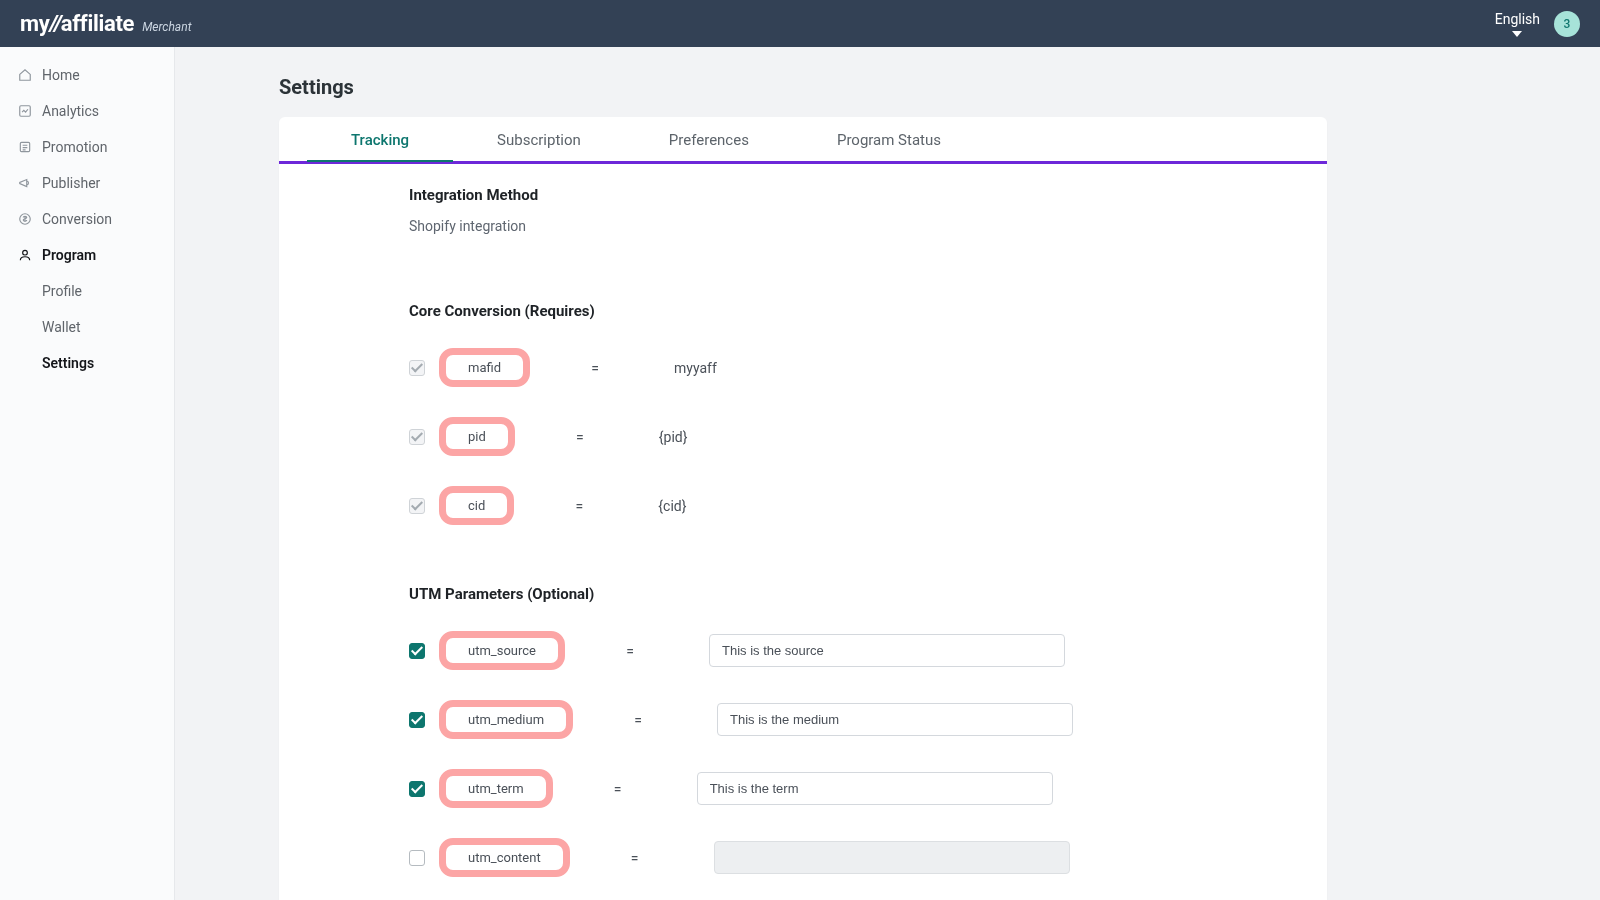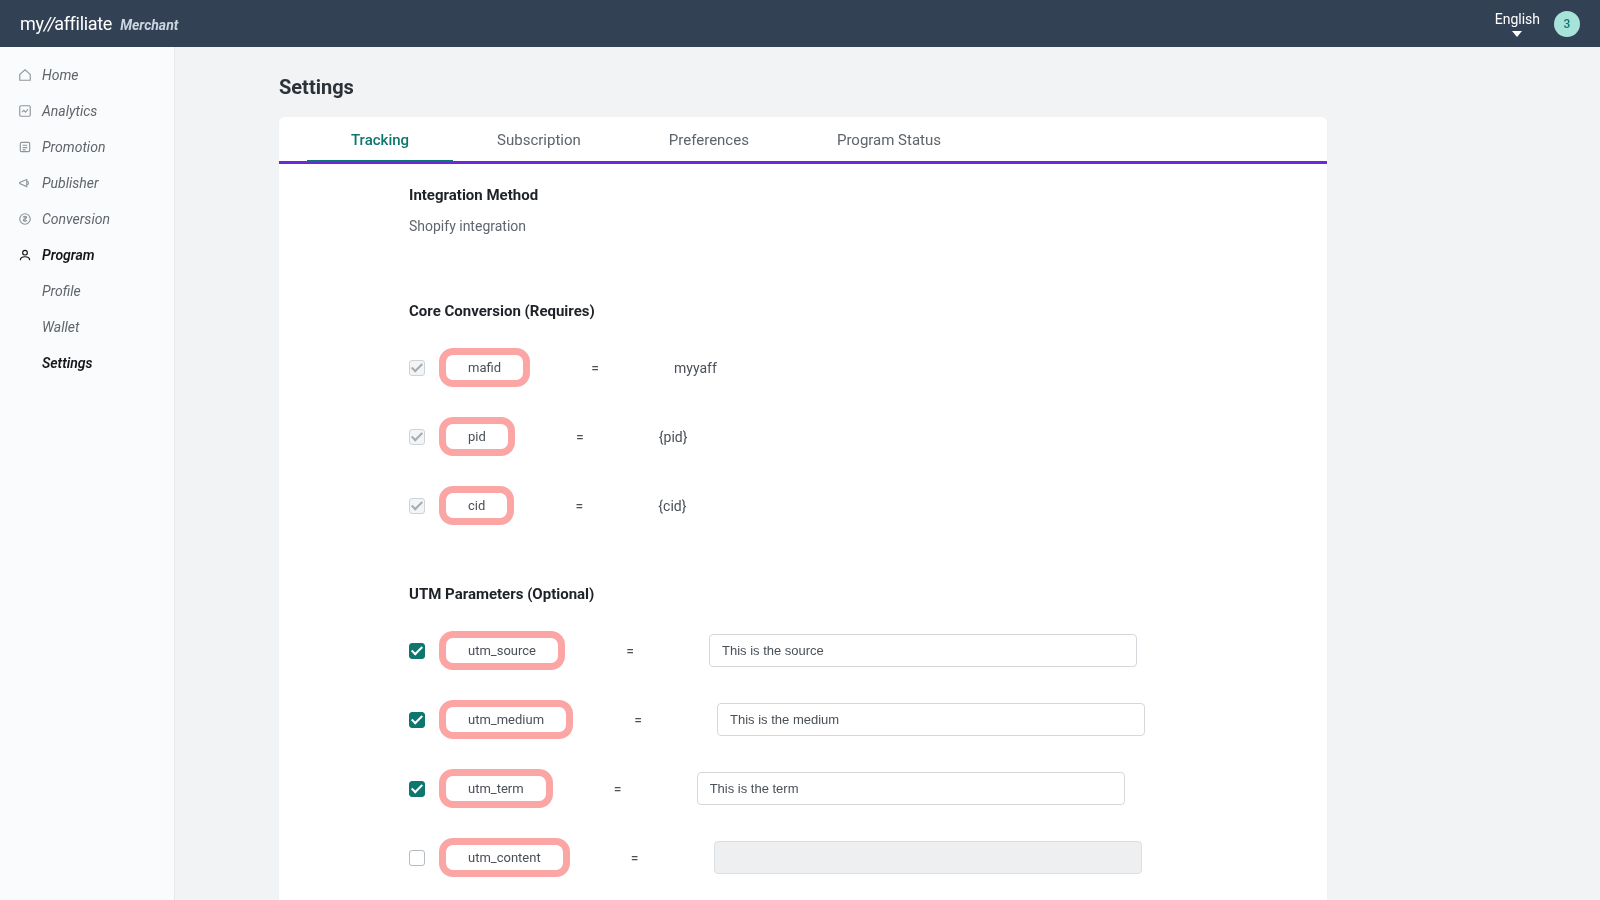--- a/index.html
+++ b/index.html
@@ -1,27 +1,27 @@
 <!DOCTYPE html>
 <html><head>
 <meta charset="utf-8">
 <style>
 * { box-sizing: border-box; margin: 0; padding: 0; }
 body { font-family: -apple-system, BlinkMacSystemFont, "Segoe UI", Roboto, sans-serif; background: #f2f3f5; color: #2c3338; height: 900px; width: 1600px; overflow: hidden; }
 .header { height: 47px; background: #334155; color: #fff; display: flex; align-items: center; justify-content: space-between; padding: 0 20px; }
 .logo-wrap { display: flex; align-items: baseline; gap: 8px; }
-.logo-main { font-size: 18px; font-weight: 400; letter-spacing: -0.3px; }
+.logo-main { font-size: 22px; font-weight: 700; letter-spacing: -0.3px; }
 .logo-main .slash { font-style: italic; letter-spacing: -1px; }
-.logo-sub { font-style: italic; font-size: 14px; color: #cbd5e1; font-weight: 700; }
+.logo-sub { font-style: italic; font-size: 12px; color: #cbd5e1; font-weight: 400; }
 .header-right { display: flex; align-items: center; gap: 14px; }
 .lang { display: flex; align-items: center; gap: 4px; font-size: 14px; cursor: pointer; flex-direction: column; }
 .lang svg { width: 10px; height: 6px; }
 .avatar { width: 26px; height: 26px; border-radius: 50%; background: #a7e3d9; display: flex; align-items: center; justify-content: center; font-size: 12px; color: #0f766e; font-weight: 500; }
 .layout { display: flex; height: calc(900px - 47px); }
-.sidebar { width: 175px; background: #fafbfc; border-right: 1px solid #e6e8eb; padding-top: 10px; font-style: italic; }
+.sidebar { width: 175px; background: #fafbfc; border-right: 1px solid #e6e8eb; padding-top: 10px; }
 .nav-item { display: flex; align-items: center; gap: 10px; padding: 10px 18px; font-size: 14px; color: #60656b; cursor: pointer; }
 .nav-item svg { width: 14px; height: 14px; flex: none; }
 .nav-item.active { color: #14161a; font-weight: 600; }
 .nav-sub { display: flex; align-items: center; padding: 10px 18px 10px 42px; font-size: 14px; color: #60656b; cursor: pointer; }
 .nav-sub.active { color: #14161a; font-weight: 600; }
 .main { flex: 1; padding: 28px 0 0 104px; overflow: auto; }
 .page-title { font-size: 20px; font-weight: 700; margin-bottom: 18px; }
 .card { background: #fff; border-radius: 6px; width: 1048px; box-shadow: 0 1px 2px rgba(0,0,0,0.03); }
 .tabs { display: flex; border-bottom: 3px solid #6d28d9; padding: 0 28px; gap: 0; }
 .tab { padding: 14px 44px 12px; font-size: 15px; color: #5d646b; cursor: pointer; position: relative; }
@@ -32,21 +32,21 @@
 .section-sub { font-size: 14px; color: #5f6670; margin-bottom: 38px; }
 .param-row { display: flex; align-items: center; gap: 0; margin-bottom: 30px; }
 .chk { width: 16px; height: 16px; border: 1px solid #b5bbc0; border-radius: 3px; flex: none; margin-right: 14px; position: relative; cursor: pointer; }
 .chk.locked { background: #f3f4f6; border-color: #cfd3d7; cursor: default; }
 .chk.locked::after, .chk.checked::after { content: ""; position: absolute; left: 4px; top: 0px; width: 4px; height: 9px; border-right: 2px solid #a4abb1; border-bottom: 2px solid #a4abb1; transform: rotate(45deg); }
 .chk.checked { background: #0d766e; border-color: #0d766e; }
 .chk.checked::after { border-color: #fff; }
 .pill { border: 7px solid #fca5a5; border-radius: 14px; padding: 5px 22px; font-size: 13px; color: #4a5058; min-width: 70px; text-align: center; }
 .eq { width: 78px; text-align: center; font-size: 14px; color: #4a5058; margin-left: 26px; }
 .val-text { font-size: 14px; color: #4a5058; margin-left: 40px; }
-.val-input { border: 1px solid #d4d8dd; border-radius: 4px; padding: 8px 12px; font-size: 13px; color: #4a5058; width: 428px; margin-left: 40px; }
+.val-input { border: 1px solid #d4d8dd; border-radius: 4px; padding: 8px 12px; font-size: 13px; color: #4a5058; width: 356px; margin-left: 40px; }
 .val-input.disabled { background: #edeff1; border-color: #dcdfe2; }
 .spacer { height: 30px; }
 </style>
 </head>
 <body>
 
 <div class="header">
   <div class="logo-wrap">
     <span class="logo-main"><span>my</span><span class="slash">//</span><span>affiliate</span></span>
     <span class="logo-sub">Merchant</span>

